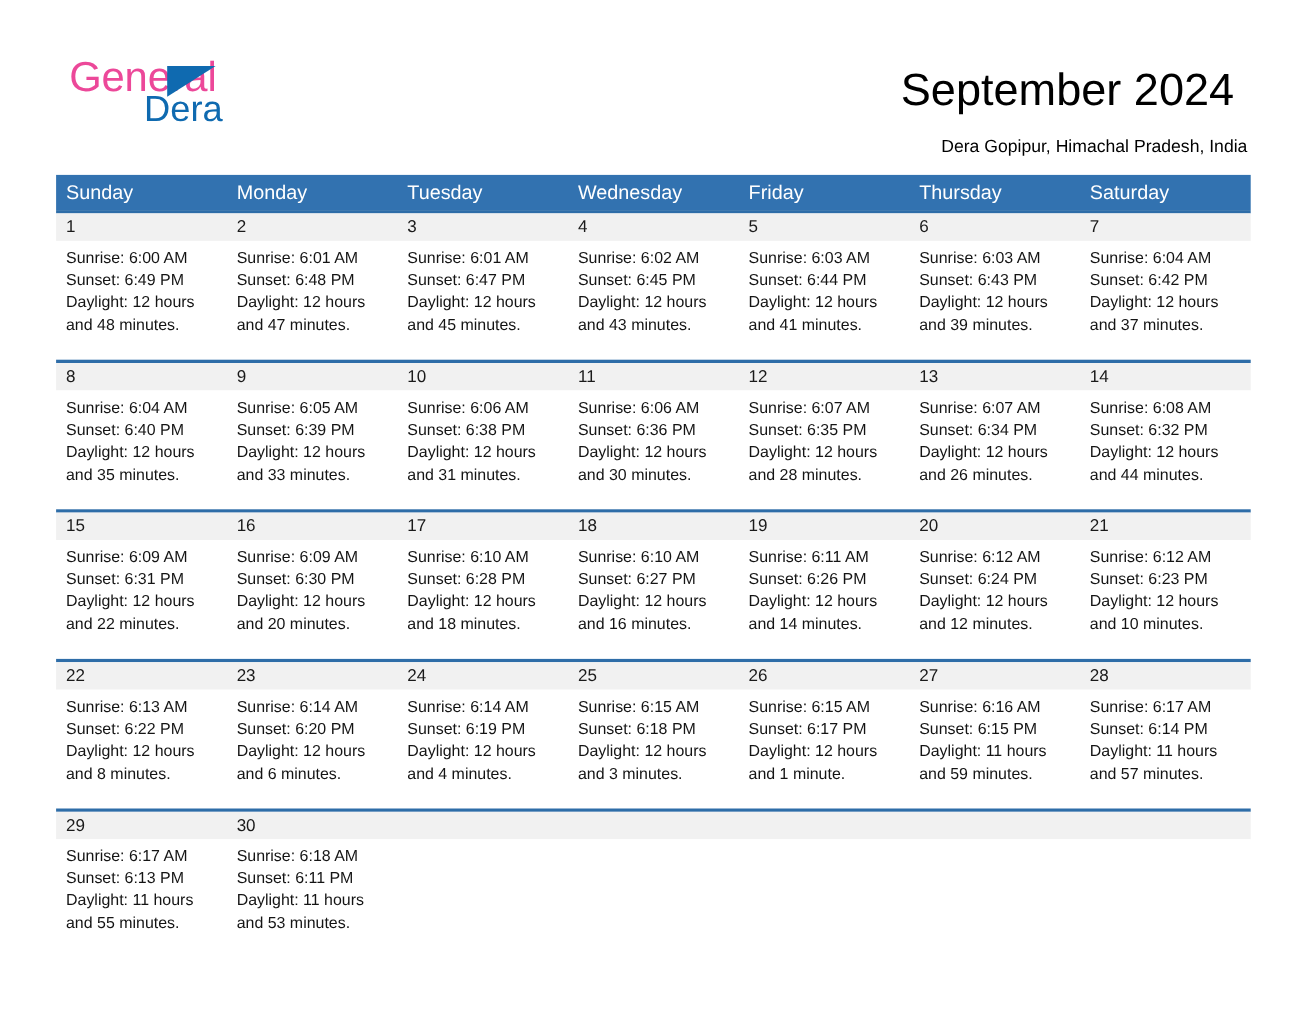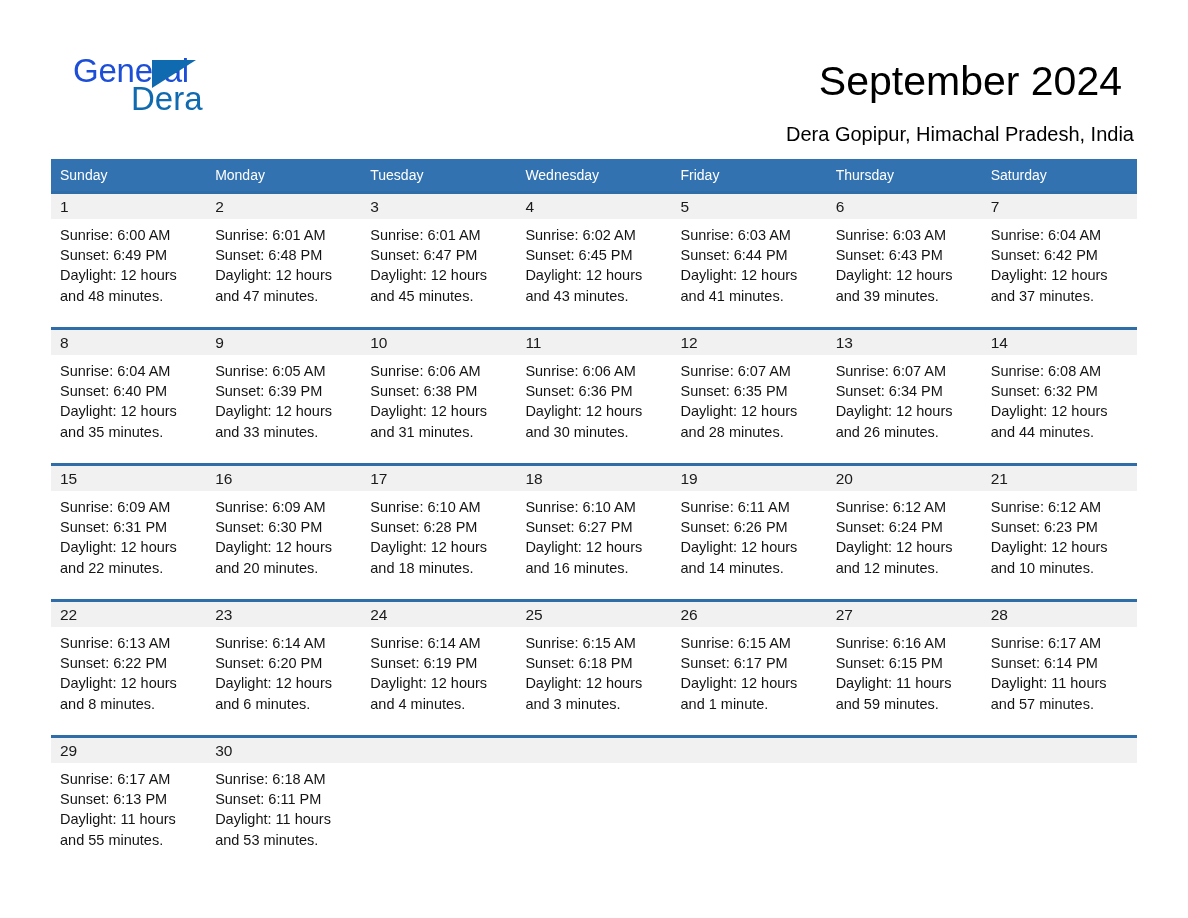--- a/index.html
+++ b/index.html
@@ -32,25 +32,25 @@
   }
   .logo {
     position: absolute;
     left: 57px;
     top: 52px;
     width: 300px;
     height: 70px;
   }
   .logo-general {
     position: absolute;
-    left: 16px;
+    left: 6px;
     top: 0px;
-    font-size: 33px;
+    font-size: 38px;
     line-height: 38px;
-    color: #1d4ed8;
+    color: #ec4899;
     letter-spacing: -0.2px;
     font-family: "Liberation Sans", sans-serif;
   }
   .logo-tri {
     position: absolute;
     left: 95px;
     top: 8px;
     width: 0;
     height: 0;
     border-left: 44px solid #0f6ab0;
@@ -74,21 +74,21 @@
   }
   .cal-title {
     font-size: 41px;
     line-height: 50px;
     font-weight: normal;
     color: #000000;
     margin: 12px;
     white-space: nowrap;
   }
   .cal-subtitle {
-    font-size: 20px;
+    font-size: 16px;
     line-height: 32px;
     font-weight: normal;
     color: #000000;
     margin: 12px 0 0 0;
     white-space: nowrap;
   }
 
   
   .calendar {
     position: absolute;
@@ -101,21 +101,21 @@
     width: 1086px;
     height: 32px;
     background: #3272b0;
   }
   .dow-cell {
     flex: 0 0 155.14px;
     width: 155.14px;
     box-sizing: border-box;
     padding: 5px 0 0 9px;
     color: #ffffff;
-    font-size: 14px;
+    font-size: 18px;
     line-height: 22px;
     white-space: nowrap;
   }
 
   .week {
     width: 1086px;
     position: relative;
   }
   .week-rule {
     width: 1086px;

